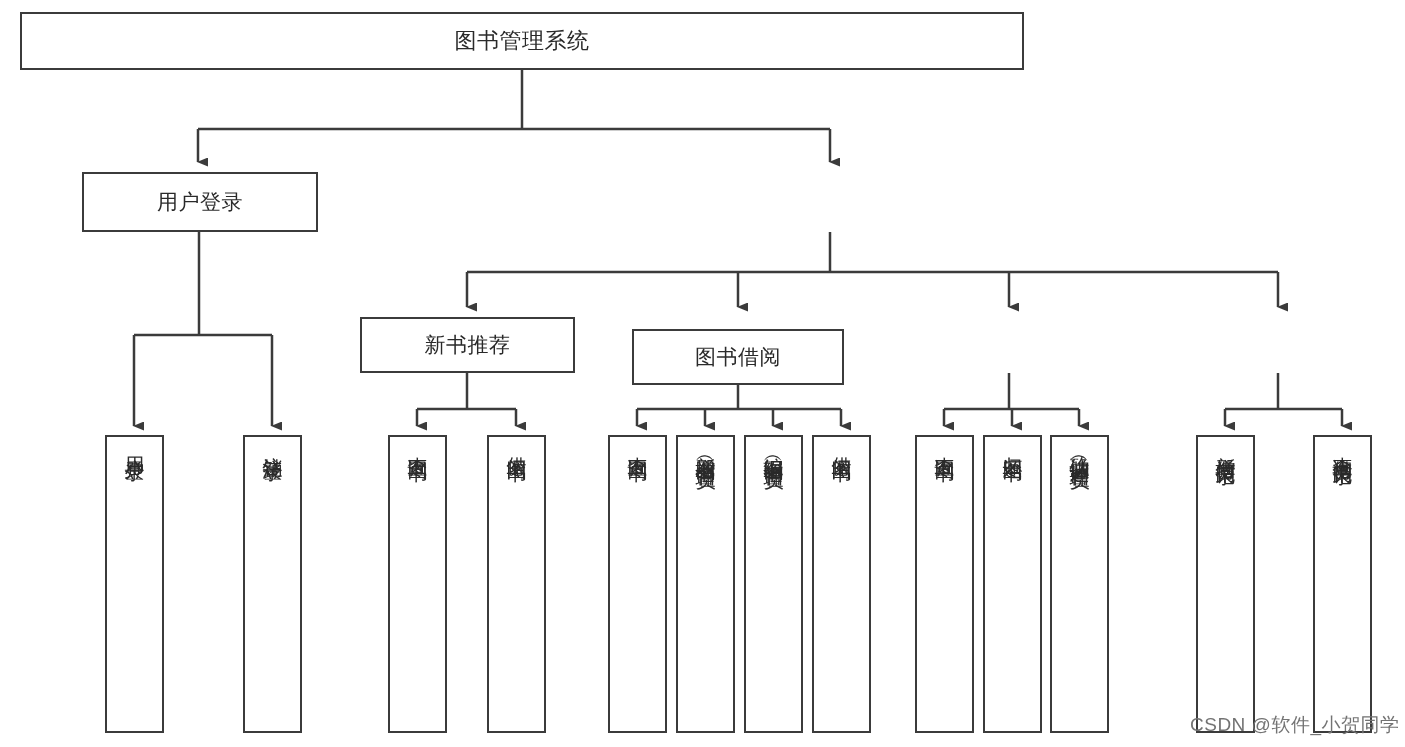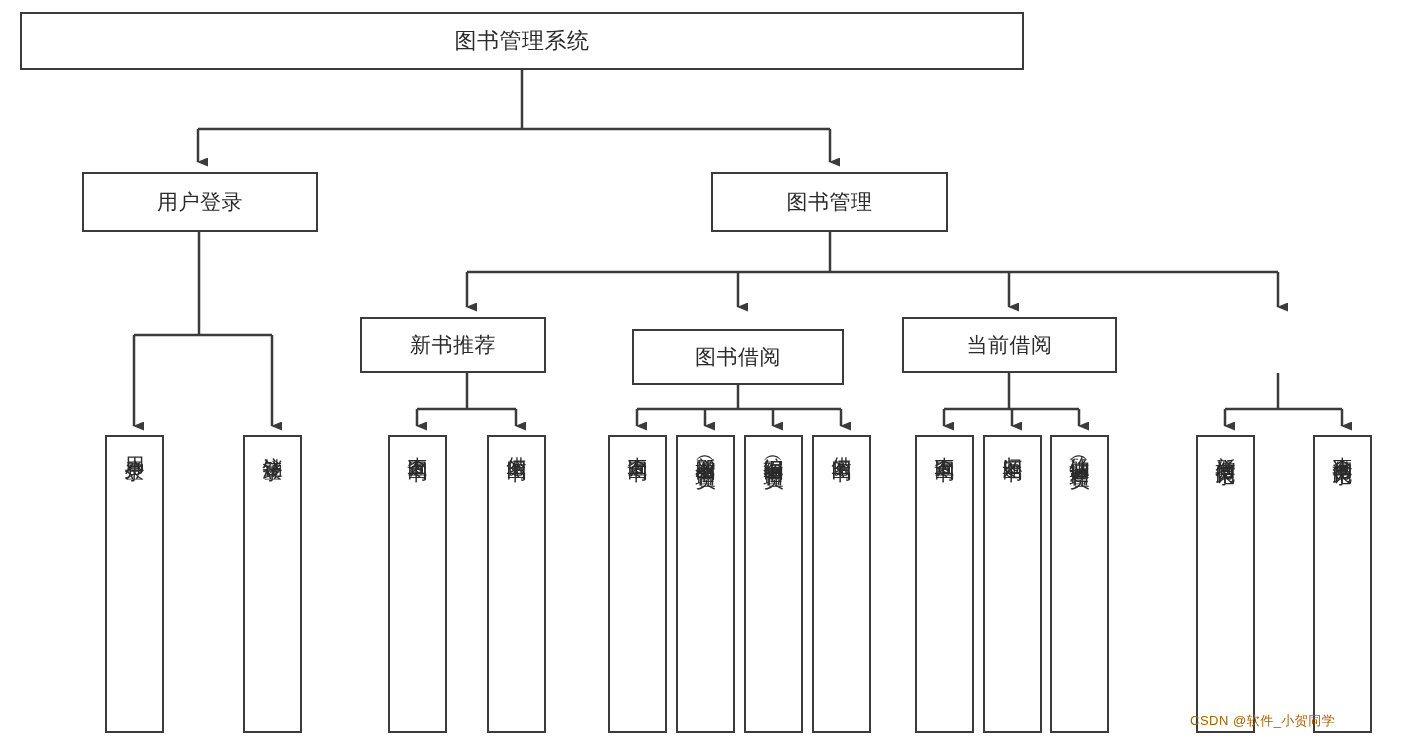--- a/index.html
+++ b/index.html
@@ -58,22 +58,22 @@
   .node.vert .node-label {
     writing-mode: vertical-rl;
     text-orientation: upright;
     font-size: 20px;
     line-height: 1.05;
     letter-spacing: 2px;
     white-space: nowrap;
   }
   .watermark {
     position: absolute;
-    font-size: 13px;
-    color: #a16207;
+    font-size: 19px;
+    color: #737373;
     white-space: nowrap;
     letter-spacing: 0.5px;
     user-select: none;
   }
 </style>
 </head>
 <body>
 
 <div id="diagram-canvas">
 
@@ -127,32 +127,26 @@
     </g>
   </svg>
 
   <div class="node horiz root" style="left:20px; top:12px; width:1004px; height:58px;">
     <span class="node-label">图书管理系统</span>
   </div>
 
   <div class="node horiz" style="left:82px; top:172px; width:236px; height:60px;">
     <span class="node-label">用户登录</span>
   </div>
-  <div class="node horiz" style="left:711px; top:172px; width:237px; height:60px;">
-    <span class="node-label">图书管理</span>
-  </div>
 
-  <div class="node horiz" style="left:360px; top:317px; width:186px; height:56px;">
+  <div class="node horiz" style="left:360px; top:317px; width:215px; height:56px;">
     <span class="node-label">新书推荐</span>
   </div>
   <div class="node horiz" style="left:632px; top:317px; width:212px; height:56px;margin-top:12px;">
     <span class="node-label">图书借阅</span>
-  </div>
-  <div class="node horiz" style="left:902px; top:317px; width:215px; height:56px;">
-    <span class="node-label">当前借阅</span>
   </div>
 
   <div class="node vert" style="left:105px; top:435px; width:59px; height:298px;">
     <span class="node-label">用户登录</span>
   </div>
   <div class="node vert" style="left:243px; top:435px; width:59px; height:298px;">
     <span class="node-label">注销登录</span>
   </div>
 
   <div class="node vert" style="left:388px; top:435px; width:59px; height:298px;">

